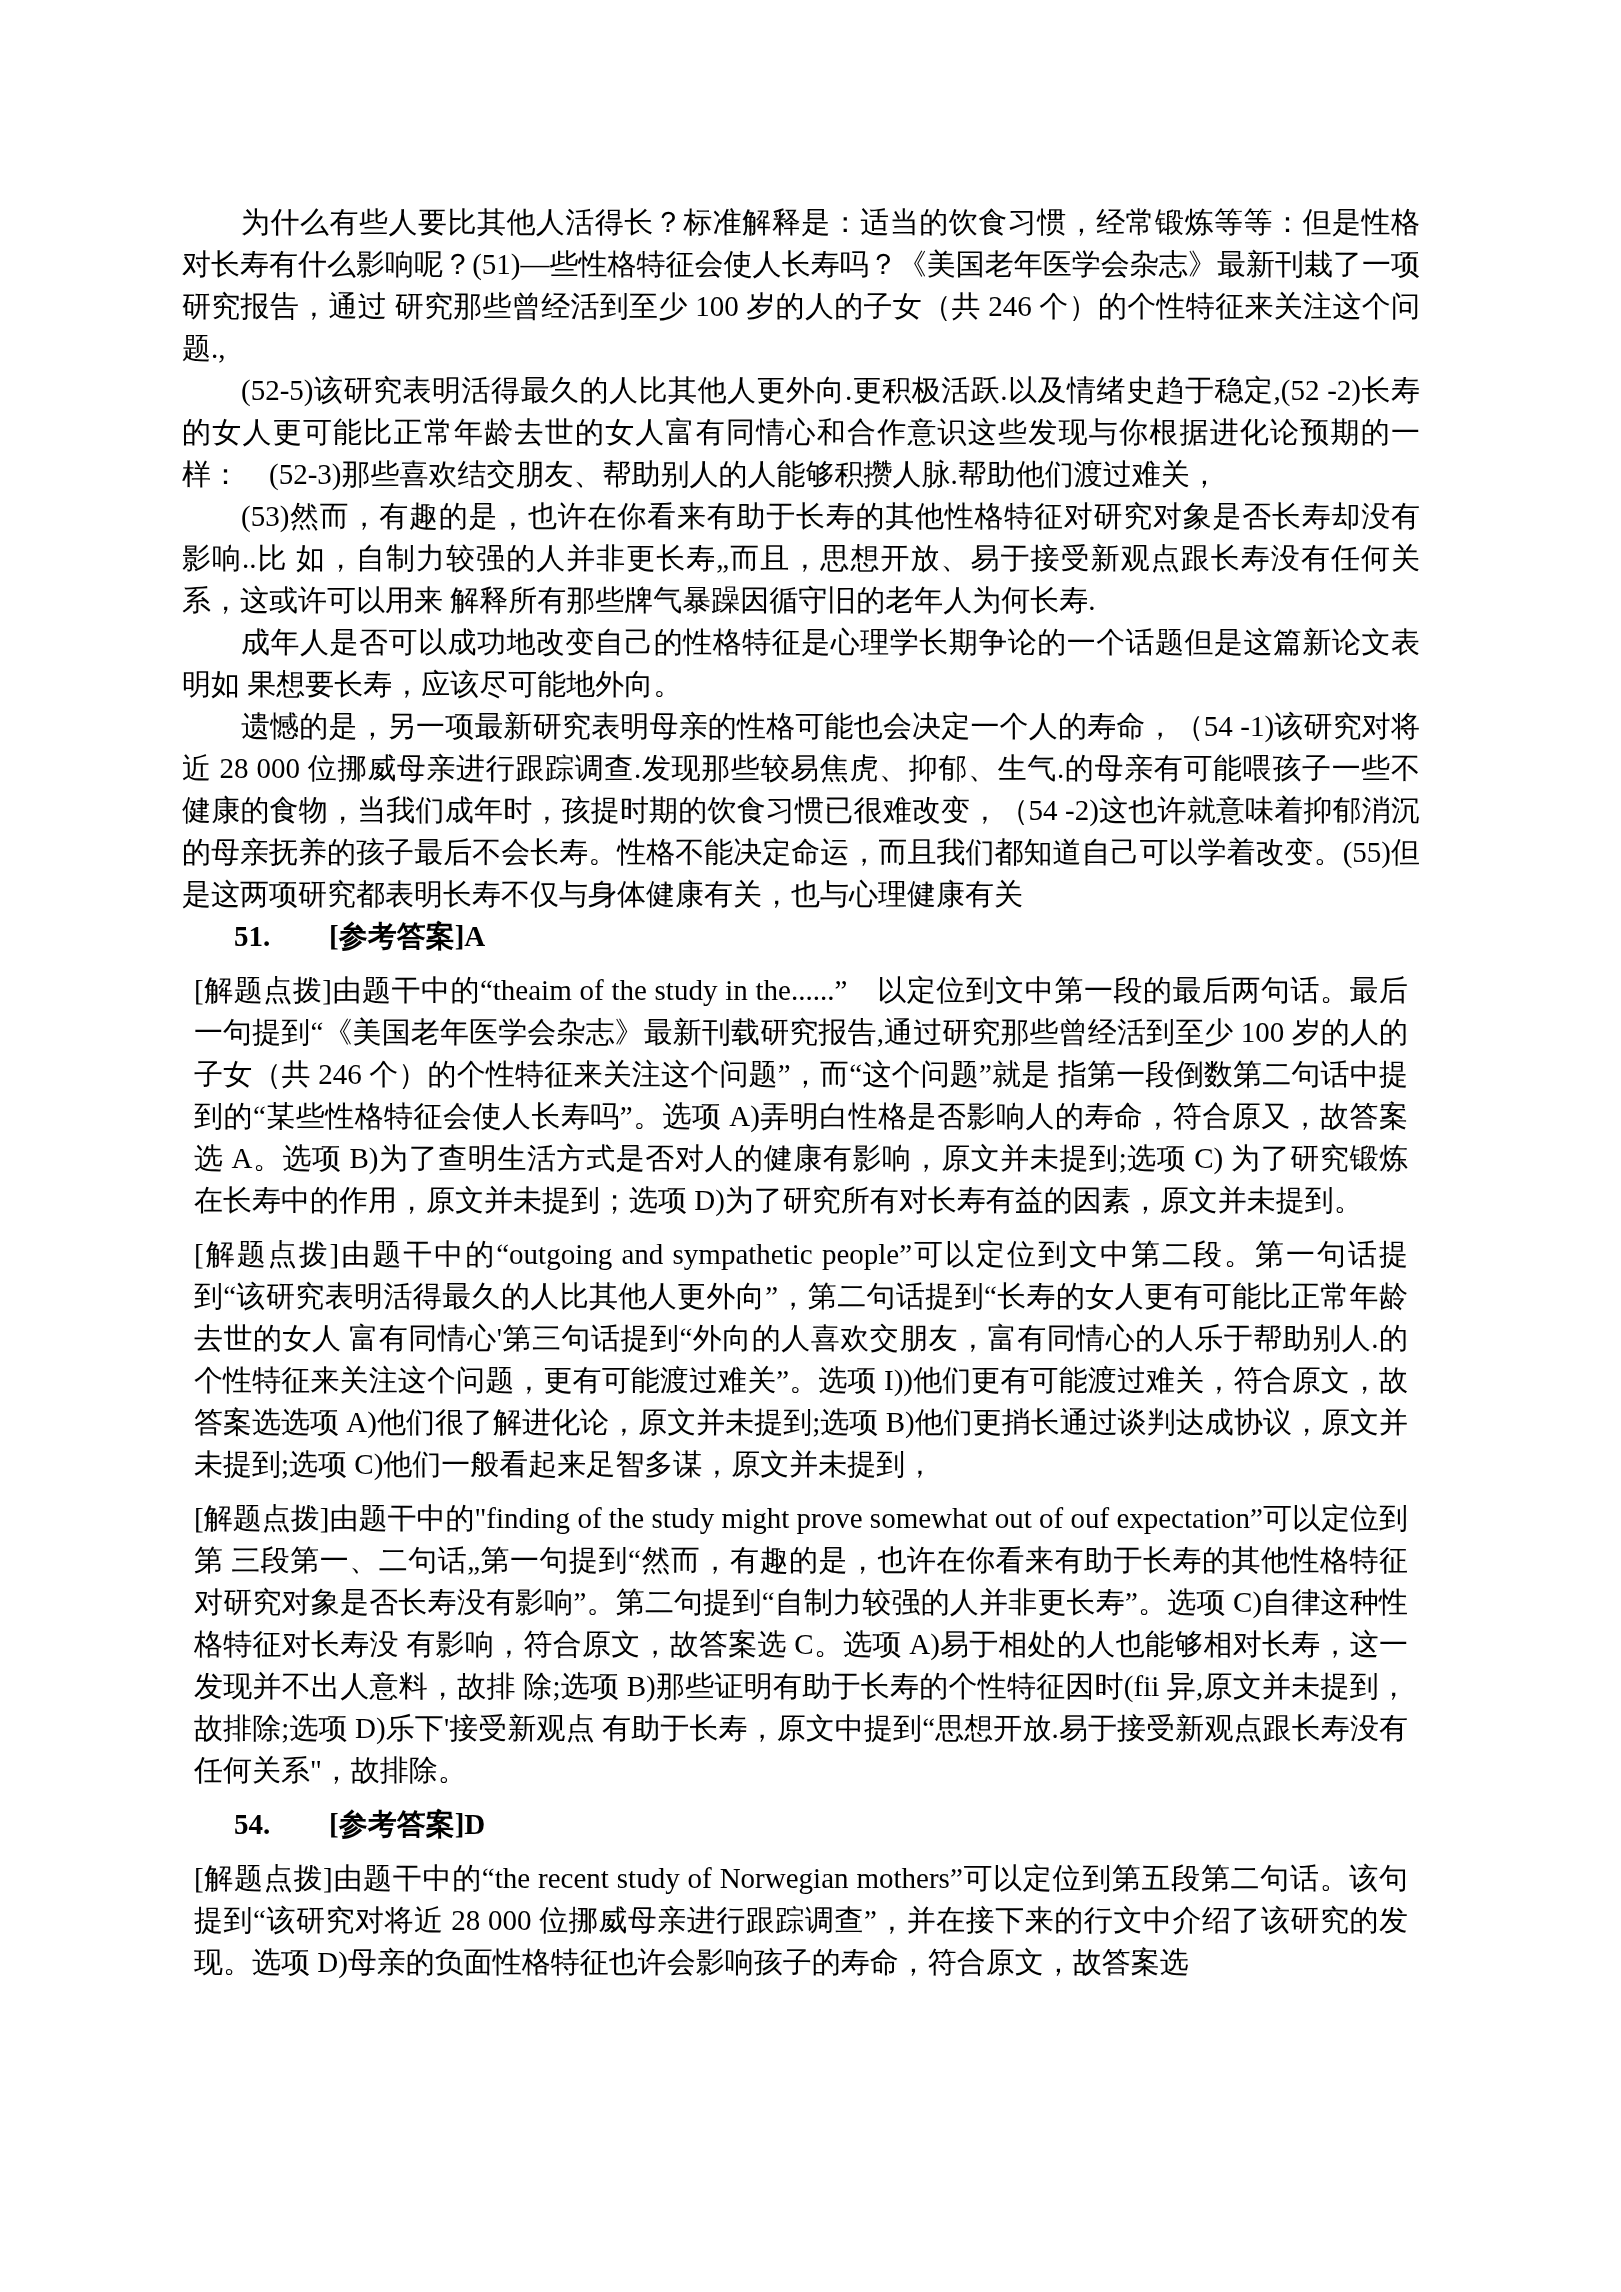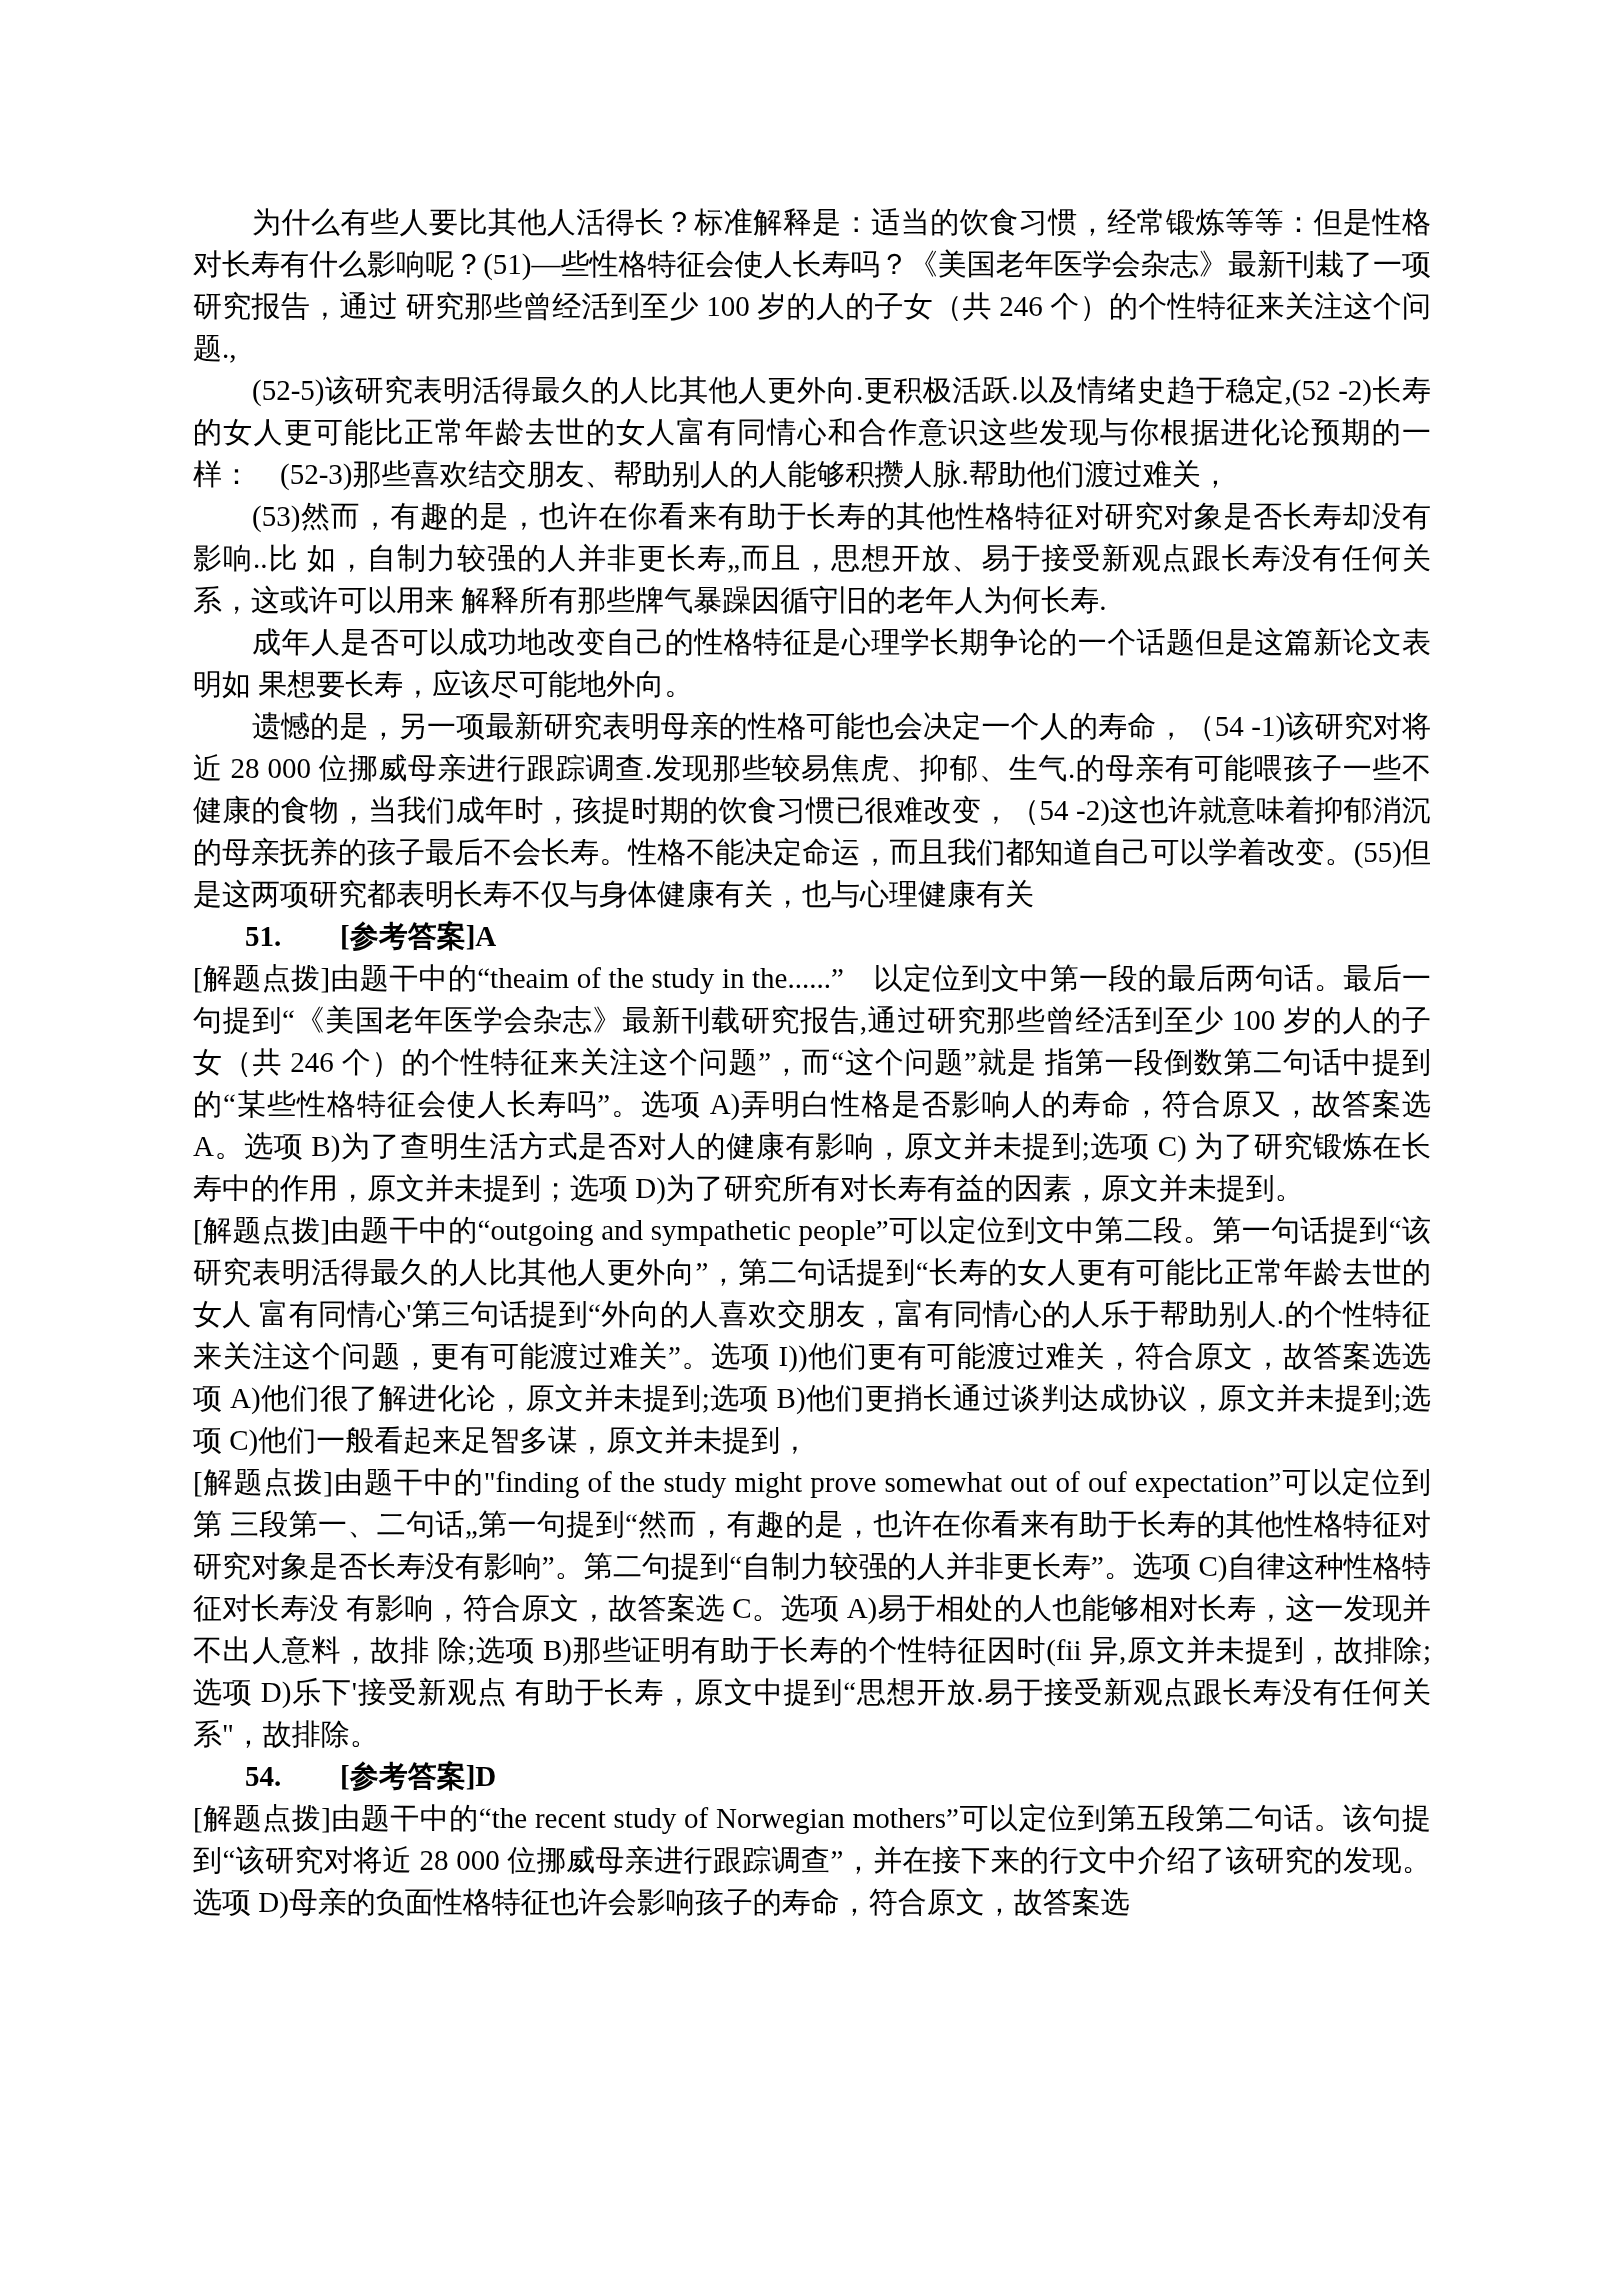--- a/index.html
+++ b/index.html
@@ -7,42 +7,42 @@
     position: relative;
     width: 1621px;
     height: 2293px;
     background: #ffffff;
     font-family: "Liberation Serif", "DejaVu Serif", serif;
     color: #000000;
     overflow: hidden;
   }
   .content {
     position: absolute;
-    left: 193px;
+    left: 182px;
     top: 201px;
     width: 1238px;
     font-size: 29px;
     line-height: 42px;
     text-align: justify;
   }
   p.passage {
     margin: 0;
     text-indent: 59px;
   }
   .answer-line {
     margin: 0;
     padding-left: 52px;
     font-weight: bold;
   }
   .qnum {
     display: inline-block;
     width: 95px;
   }
   p.exp {
-    margin: 0;
+    margin: 12px;
   }
 </style>
 </head>
 <body>
 
 <div class="page">
   <div class="content">
 
     <p class="passage">为什么有些人要比其他人活得长？标准解释是：适当的饮食习惯，经常锻炼等等：但是性格对长寿有什么影响呢？(51)—些性格特征会使人长寿吗？《美国老年医学会杂志》最新刊栽了一项研究报告，通过 研究那些曾经活到至少 100 岁的人的子女（共 246 个）的个性特征来关注这个问题.,</p>
     <p class="passage">(52-5)该研究表明活得最久的人比其他人更外向.更积极活跃.以及情绪史趋于稳定,(52 -2)长寿 的女人更可能比正常年龄去世的女人富有同情心和合作意识这些发现与你根据进化论预期的一样：　(52-3)那些喜欢结交朋友、帮助别人的人能够积攒人脉.帮助他们渡过难关，</p>

